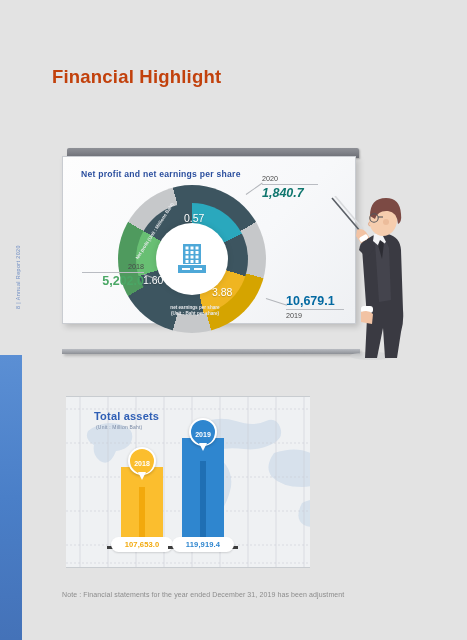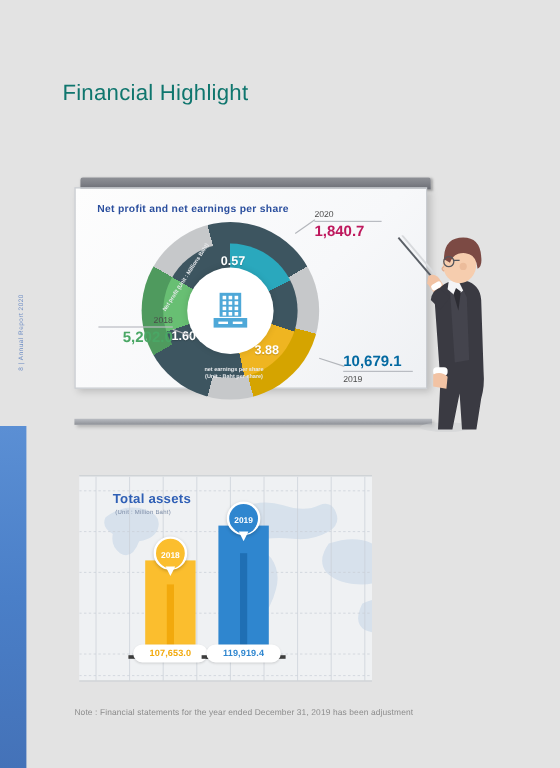--- a/index.html
+++ b/index.html
@@ -27,22 +27,22 @@
     transform: rotate(-90deg);
     transform-origin: center center;
     font-size: 5.4px; letter-spacing: .4px;
     color: #6f8ec4; white-space: nowrap;
     text-align: center; line-height: 14px;
   }
 
   
   #page-title {
     position: absolute; left: 52px; top: 66px;
-    font-size: 18.5px; font-weight: 400;
-    color: #0f766e; letter-spacing: .2px;
+    font-size: 18.5px; font-weight: 700;
+    color: #c2410c; letter-spacing: .2px;
   }
 
   
   #board-wrap { position: absolute; left: 62px; top: 148px; width: 297px; height: 213px; }
   #board-top-frame {
     position: absolute; left: 5px; top: 0; width: 292px; height: 10px;
     background: linear-gradient(180deg,#8e9096 0%,#7b7d84 60%,#6f7178 100%);
     border-radius: 2px 2px 0 0;
     box-shadow: 1px 1px 2px rgba(0,0,0,.25);
   }
@@ -68,21 +68,21 @@
   #donut { position: absolute; left: 118px; top: 185px; width: 148px; height: 148px; }
   .ring { position: absolute; border-radius: 50%; }
   #ring-outer { left: 0; top: 0; width: 148px; height: 148px; }
   #ring-inner { left: 18px; top: 18px; width: 112px; height: 112px; }
   #donut-hole {
     left: 38px; top: 38px; width: 72px; height: 72px;
     background: #fff; box-shadow: 0 0 6px rgba(0,0,0,.12);
     display:flex; align-items:center; justify-content:center;
   }
   .seg-val {
-    position: absolute; font-size: 10.5px; font-weight: 700; color: #fff;
+    position: absolute; font-size: 10.5px; font-weight: 400; color: #fff;
     text-shadow: 0 1px 1px rgba(0,0,0,.2);
   }
   #val-2020 { left: 66px; top: 27px; }
   #val-2019 { left: 94px; top: 89px; margin-top: 12px; }
   #val-2018 { left: 25px; top: 89px; }
 
   .ring-lbl {
     position: absolute; color: #e8eaed; font-size: 4.6px; font-weight: 600;
     white-space: nowrap; line-height: 1.35; text-align: center;
   }
@@ -90,21 +90,21 @@
   #lbl-eps { left: 47px; top: 120px; width: 60px; }
 
   
   .callout { position: absolute; }
   .callout .yr { font-size: 7.2px; color: #4a4a4a; }
   .callout .amt { font-size: 12.5px; font-weight: 600; }
   .rule { height: 1px; background: #b9bcc2; }
   .leader { position: absolute; background: #b3b6bb; height: 1px; transform-origin: left center; }
 
   #co-2020 { left: 262px; top: 174px; text-align: left; }
-  #co-2020 .amt { color: #be185d; }
+  #co-2020 .amt { color: #0f766e; font-style: italic; }
   #co-2018 { left: 82px; top: 262px; text-align: right; width: 62px; }
   #co-2018 .amt { color: #4aa765; }
   #co-2019 { left: 286px; top: 294px; text-align: left; }
   #co-2019 .amt { color: #0369a1; }
 
   
   #presenter { position: absolute; left: 330px; top: 196px; width: 80px; height: 166px; }
 
   
   #bars-card {

